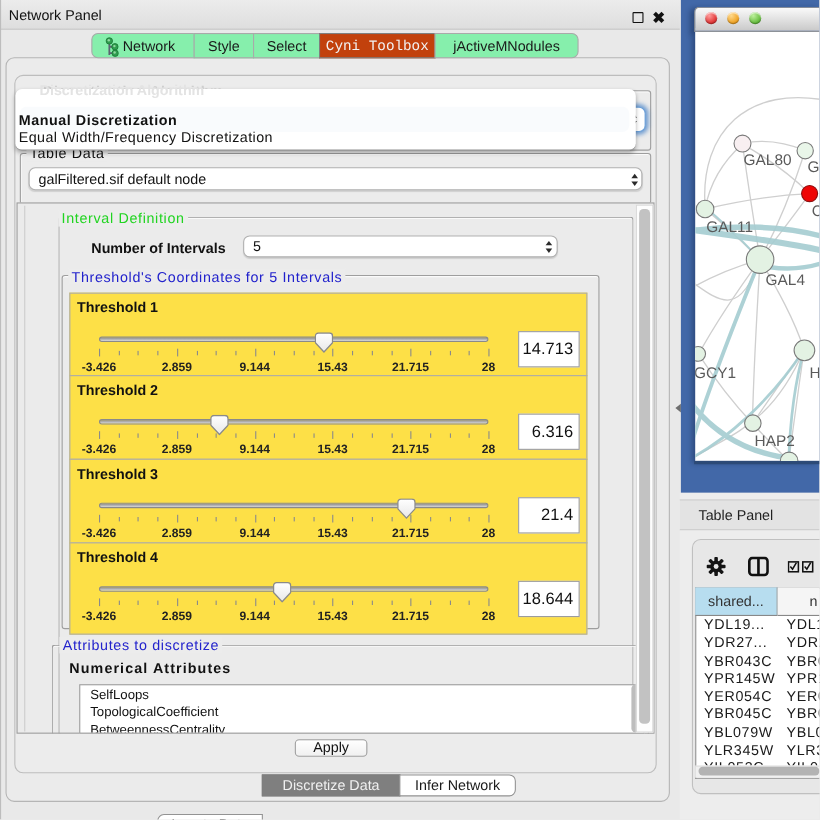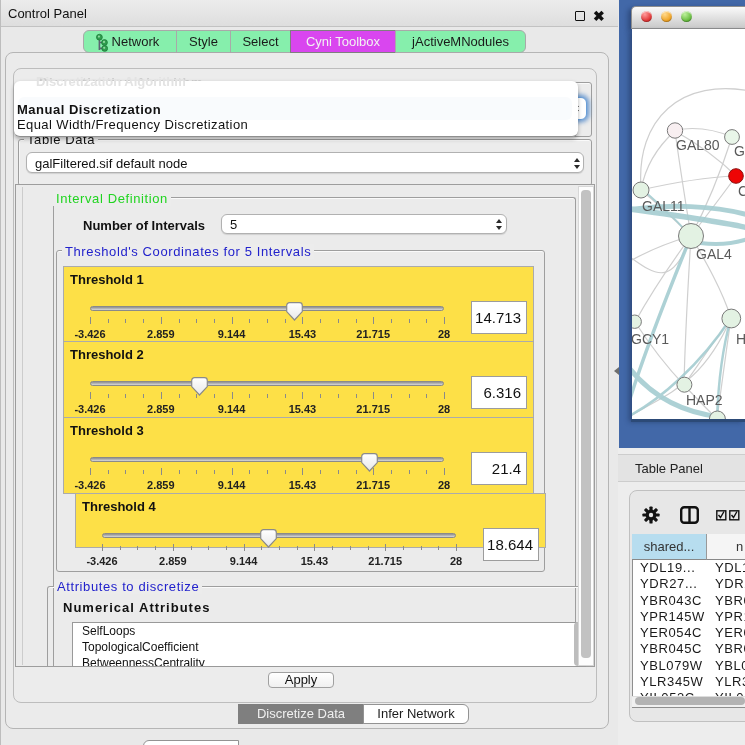--- a/index.html
+++ b/index.html
@@ -15,21 +15,21 @@
 #btn-close { left:593px; top:10px; width:12px; height:12px; font-size:14px; font-weight:bold; color:#111; line-height:12px; }
 
 #outerpanel { left:5px; top:52px; width:604px; height:677px;
   background:#ebebeb; border:1px solid #b5b5b5; border-radius:8px; }
 #innerpanel { left:13px; top:68px; width:584px; height:635px;
   background:#ececec; border:1px solid #bdbdbd; border-radius:8px; }
 .ttab { position:absolute; top:0; height:23px; background:#86efac; border:1px solid #a9a9a9;
   font-size:13px; color:#1a1a1a; text-align:center; line-height:21px; }
 .ttab.first { border-radius:6px 0 0 6px; }
 .ttab.last  { border-radius:0 6px 6px 0; }
-.ttab.sel { background:#d946ef; color:#f2f2f2; border-color:#7f7f7f; }
+.ttab.sel { background:#c2410c; color:#f2f2f2; border-color:#7f7f7f;font-family:Liberation Mono, monospace; }
 
 
 .group { position:absolute; border:1px solid #9e9e9e; border-radius:3px; box-shadow:inset 0 1px 0 #fafafa, inset 1px 0 0 #f5f5f5; }
 .gtitle { position:absolute; font-size:13px; background:#ececec; padding:0 3px; letter-spacing:0.6px; }
 
 
 .combo { position:absolute; background:#fff; border:1px solid #b1b1b1; border-radius:6px;
   box-shadow:0 1px 1px rgba(0,0,0,0.12); font-size:13px; color:#111; }
 .combo .txt { position:absolute; left:8px; top:50%; transform:translateY(-50%); white-space:nowrap; }
 .arrows { position:absolute; width:7px; height:11px; }
@@ -77,21 +77,21 @@
 #tp-titlebar { left:618px; top:454px; width:127px; height:28px; background:#e3e3e3;
   border-top:1px solid #cdcdcd; border-bottom:1px solid #cdcdcd; }
 #tp-panel { left:629px; top:490px; width:130px; height:232px; background:#e7e7e7;
   border:1px solid #c0c0c0; border-radius:8px; }
 #tp-table { left:632px; top:534px; width:113px; height:174px; background:#fff; border:1px solid #8f8f8f; border-right:none; }
 </style>
 </head>
 <body>
 
 <div id="titlebar" class="abs">
-    <span class="t">Control Panel</span>
+    <span class="t">Network Panel</span>
   </div>
 <div class="abs" style="left:0;top:0;width:1px;height:745px;background:#bdbdbd;"></div>
 <div id="btn-float" class="abs"></div>
 <div id="btn-close" class="abs">✖</div>
 
 <div id="outerpanel" class="abs"></div>
 <div id="innerpanel" class="abs"></div>
 
 <div class="ttab first abs" style="left:83px;top:30px;width:94px;">&nbsp;&nbsp;&nbsp;Network</div>
 <div class="ttab abs" style="left:176px;top:30px;width:55px;">Style</div>
@@ -263,21 +263,21 @@
     <div style="position:absolute;left:362.3px;top:52px;width:1px;height:4px;background:#8a8a8a;"></div>
     <div style="position:absolute;left:380.0px;top:50px;width:1px;height:7px;background:#8a8a8a;"></div>
     <div class="lbl" style="left:26.0px;top:61px;">-3.426</div>
     <div class="lbl" style="left:96.8px;top:61px;">2.859</div>
     <div class="lbl" style="left:167.6px;top:61px;">9.144</div>
     <div class="lbl" style="left:238.4px;top:61px;">15.43</div>
     <div class="lbl" style="left:309.2px;top:61px;">21.715</div>
     <div class="lbl" style="left:380.0px;top:61px;">28</div>
     <div class="tfield" style="top:34px;">21.4</div>
   </div>
-<div id="tb4" class="tblock" style="top:493px;height:55px;margin-left:12px;">
+<div id="tb4" class="tblock" style="top:493px;height:84px;">
     <div class="name">Threshold 4</div>
     <div class="track" style="left:26px;top:39px;"></div>
     <svg class="thumb" style="left:183.9px;top:35px;" width="17" height="19" viewBox="0 0 17 19">
       <defs>
         <linearGradient id="g3" x1="0" y1="0" x2="0" y2="1">
           <stop offset="0" stop-color="#ffffff"></stop>
           <stop offset="0.55" stop-color="#f2f2f2"></stop>
           <stop offset="1" stop-color="#e8e8e8"></stop>
         </linearGradient>
       </defs>

